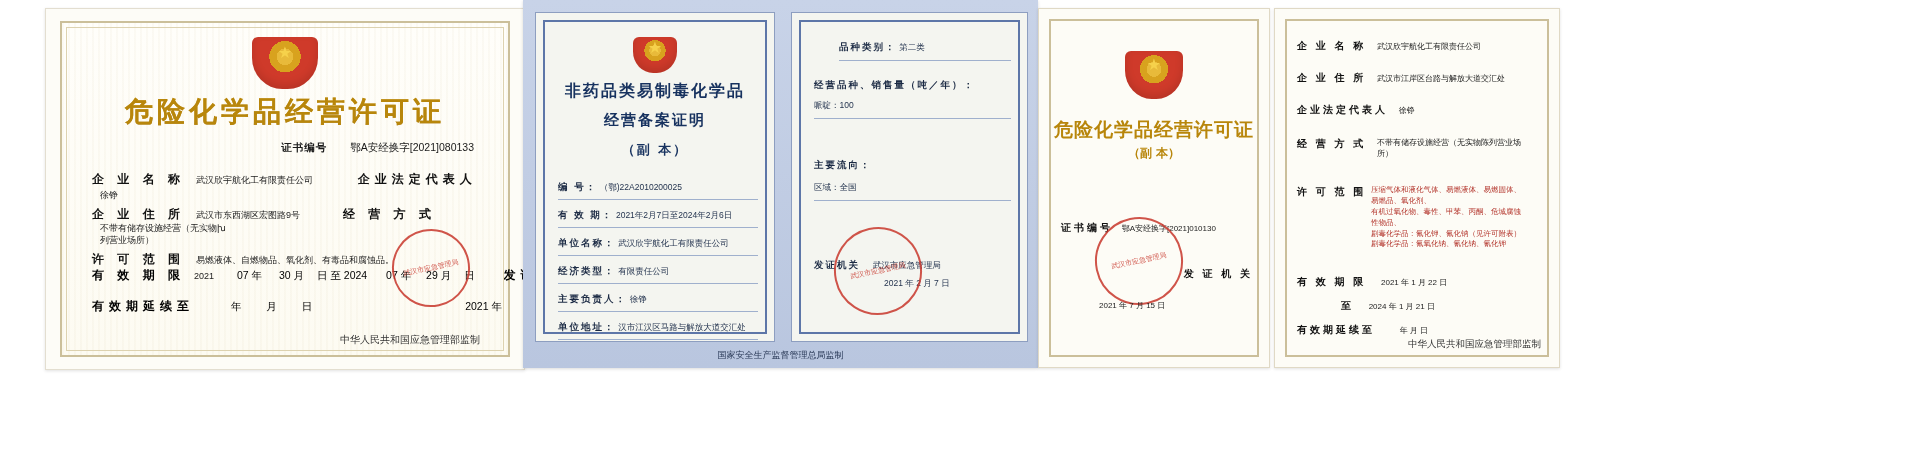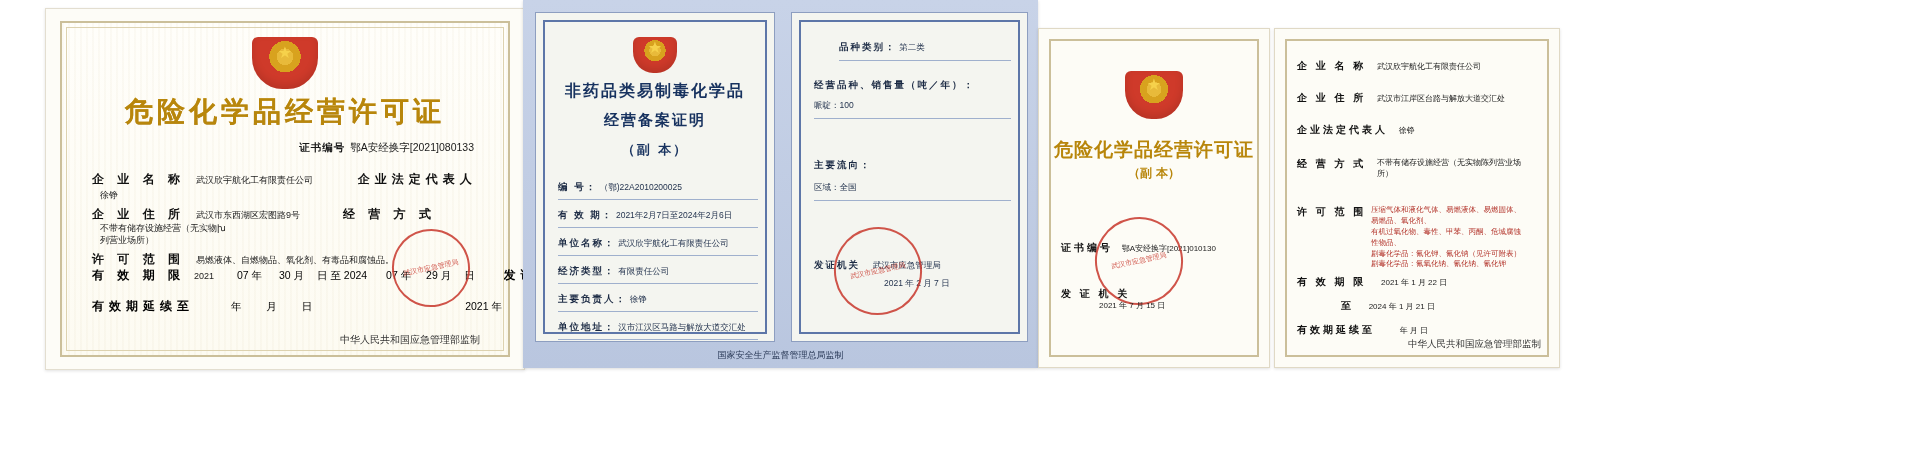--- a/index.html
+++ b/index.html
@@ -86,21 +86,21 @@
   }
   .cert1-idline {
     position: absolute;
     right: 34px;
     top: 118px;
     font-size: 10.5px;
     color: #1a1a1a;
     white-space: nowrap;
   }
   .cert1-idline b { font-weight: bold; letter-spacing: 1px; }
-  .cert1-idline span.val { margin-left: 2px; }
+  .cert1-idline span.val { margin-left: 20px; }
 
   .c1row { position: absolute; left: 30px; right: 24px; font-size: 10.5px; color: #111; }
   .c1lab {
     display: inline-block;
     font-weight: bold;
     letter-spacing: 5px;
     font-size: 12px;
   }
   .c1val { font-size: 9px; color: #222; }
 
@@ -203,21 +203,20 @@
     height: 360px;
   }
   .cert3-page {
     position: absolute;
     top: 0;
     bottom: 0;
     background: #fdfcf6;
     border: 1px solid #e0d9c5;
     box-shadow: 0 1px 3px rgba(0,0,0,0.12);
     overflow: hidden;
-    margin-top: 20px;
   }
   .cert3-page::after{
     content:"";
     position:absolute; left:10px; top:10px; right:10px; bottom:10px;
     border:2px solid #cbbf9a;
     pointer-events:none;
   }
   .cert3-left { left: 0; width: 230px; }
   .cert3-right { left: 236px; width: 284px; }
 
@@ -423,21 +422,21 @@
         <div class="emblem-shape"></div>
       </div>
       <div class="cert3-title">危险化学品经营许可证</div>
       <div class="cert3-sub">（副 本）</div>
 
       <div class="c3row" style="top:212px; white-space:nowrap;">
         <span class="c3lab">证书编号</span>
         <span class="c3val" style="margin-left:6px;text-align:center;">鄂A安经换字[2021]010130</span>
       </div>
 
-      <div class="c3row" style="top:258px;">
+      <div class="c3row" style="top:258px;text-align:right;">
         <span class="c3lab">发 证 机 关</span>
       </div>
 
       <div class="stamp" style="left:56px; bottom:62px; width:84px; height:84px;">
         <span>武汉市应急管理局</span>
       </div>
 
       <div class="c3row" style="bottom:56px; left:60px;">
         <span class="c3val">2021 年 7 月 15 日</span>
       </div>

